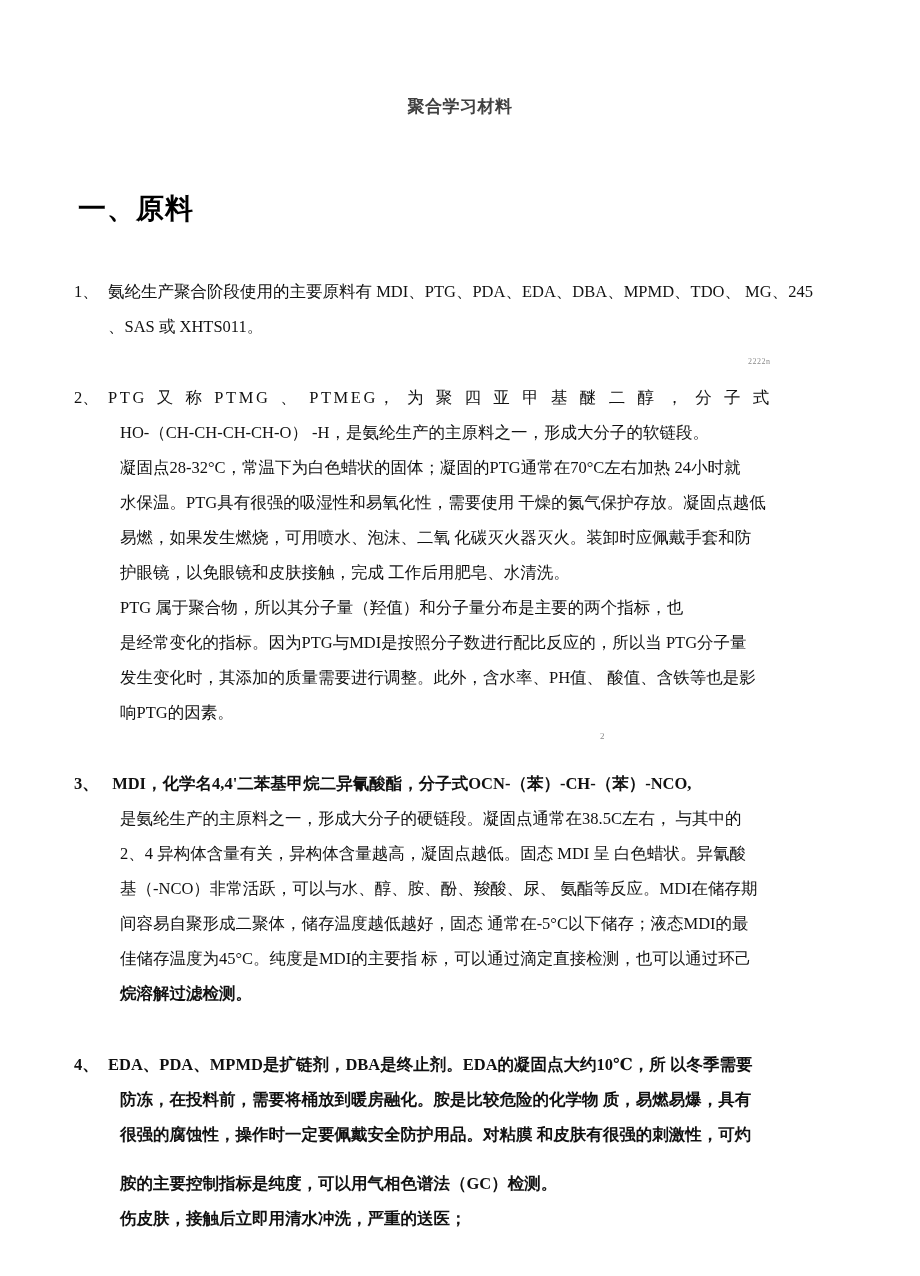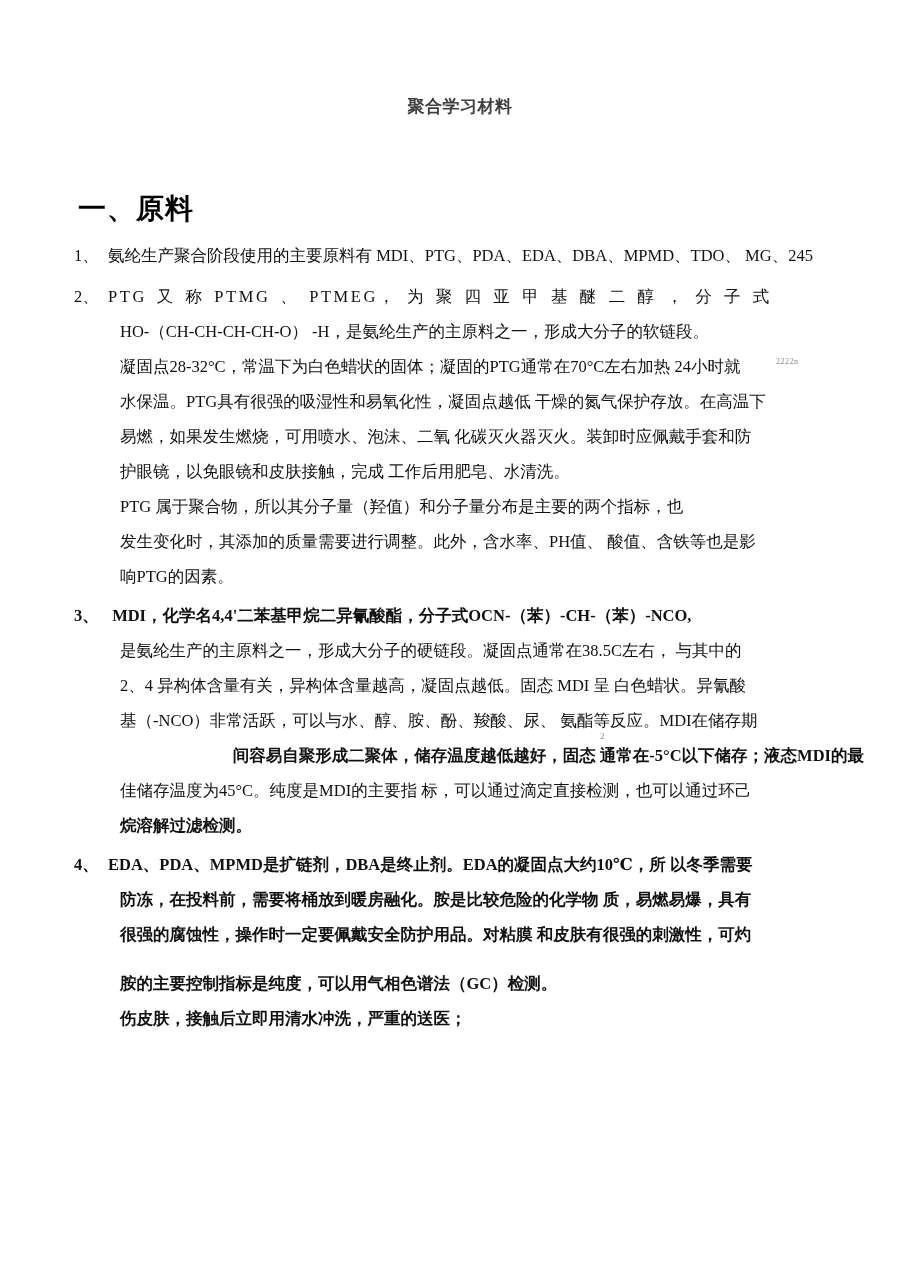--- a/index.html
+++ b/index.html
@@ -72,20 +72,21 @@
   .li-marker {
     position: absolute;
     left: 0;
     top: 0;
     width: 34px;
     text-align: left;
     white-space: nowrap;
   }
   .li-body {
     margin-left: 34px;
+    margin-top: 36px;
   }
 
   .ln {
     display: block;
     white-space: pre-wrap;
     word-break: break-all;
   }
 
   
   .ln.spread {
@@ -104,64 +105,66 @@
   }
 
   
   .subscript-artifact {
     position: absolute;
     font-size: 8px;
     color: #8a8a8a;
     letter-spacing: 0.5px;
     font-family: "Liberation Serif", serif;
   }
-  #sub-formula-ptg { top: 357px; left: 776px; }
+  #sub-formula-ptg { top: 357px; left: 748px; }
   #sub-formula-mdi { top: 731px; left: 600px; font-size: 9px; }
 </style>
 </head>
 <body>
 
 <div class="page">
 
   <div class="doc-title">聚合学习材料</div>
 
   <div class="section-heading">一、原料</div>
 
   <div class="body-block">
 
     <div class="list-item" style="margin-top:0px;">
       <span class="li-marker">1、</span>
       <div class="li-body">
         <span class="ln">氨纶生产聚合阶段使用的主要原料有 MDI、PTG、PDA、EDA、DBA、MPMD、TDO、 MG、245</span>
+        <span class="ln">、SAS 或 XHTS011。</span>
       </div>
     </div>
 
     <div class="list-item" style="margin-top:6px;">
       <span class="li-marker">2、</span>
       <div class="li-body">
         <span class="ln spread">PTG 又 称 PTMG 、 PTMEG， 为 聚 四 亚 甲 基 醚 二 醇 ， 分 子 式</span>
         <span class="ln sub-indent">HO-（CH-CH-CH-CH-O） -H，是氨纶生产的主原料之一，形成大分子的软链段。</span>
         <span class="ln sub-indent">凝固点28-32°C，常温下为白色蜡状的固体；凝固的PTG通常在70°C左右加热 24小时就</span>
-        <span class="ln sub-indent">水保温。PTG具有很强的吸湿性和易氧化性，凝固点越低 干燥的氮气保护存放。在高温下</span>
+        <span class="ln sub-indent">水保温。PTG具有很强的吸湿性和易氧化性，需要使用 干燥的氮气保护存放。凝固点越低</span>
         <span class="ln sub-indent">易燃，如果发生燃烧，可用喷水、泡沫、二氧 化碳灭火器灭火。装卸时应佩戴手套和防</span>
         <span class="ln sub-indent">护眼镜，以免眼镜和皮肤接触，完成 工作后用肥皂、水清洗。</span>
         <span class="ln sub-indent">PTG 属于聚合物，所以其分子量（羟值）和分子量分布是主要的两个指标，也</span>
+        <span class="ln sub-indent">是经常变化的指标。因为PTG与MDI是按照分子数进行配比反应的，所以当 PTG分子量</span>
         <span class="ln sub-indent">发生变化时，其添加的质量需要进行调整。此外，含水率、PH值、 酸值、含铁等也是影</span>
         <span class="ln sub-indent">响PTG的因素。</span>
       </div>
     </div>
 
     <div class="list-item heavy" style="margin-top:4px;">
       <span class="li-marker">3、</span>
       <div class="li-body">
         <span class="ln"> MDI，化学名4,4'二苯基甲烷二异氰酸酯，分子式OCN-（苯）-CH-（苯）-NCO,</span>
         <span class="ln sub-indent" style="font-weight:normal;">是氨纶生产的主原料之一，形成大分子的硬链段。凝固点通常在38.5C左右， 与其中的</span>
         <span class="ln sub-indent" style="font-weight:normal;">2、4 异构体含量有关，异构体含量越高，凝固点越低。固态 MDI 呈 白色蜡状。异氰酸</span>
         <span class="ln sub-indent" style="font-weight:normal;">基（-NCO）非常活跃，可以与水、醇、胺、酚、羧酸、尿、 氨酯等反应。MDI在储存期</span>
-        <span class="ln sub-indent" style="font-weight:bold;text-align:right;">间容易自聚形成二聚体，储存温度越低越好，固态 通常在-5°C以下储存；液态MDI的最</span>
+        <span class="ln sub-indent" style="font-weight:normal;">间容易自聚形成二聚体，储存温度越低越好，固态 通常在-5°C以下储存；液态MDI的最</span>
         <span class="ln sub-indent" style="font-weight:normal;">佳储存温度为45°C。纯度是MDI的主要指 标，可以通过滴定直接检测，也可以通过环己</span>
         <span class="ln sub-indent" style="font-weight:bold;">烷溶解过滤检测。</span>
       </div>
     </div>
 
     <div class="list-item heavy" style="margin-top:4px;">
       <span class="li-marker">4、</span>
       <div class="li-body">
         <span class="ln">EDA、PDA、MPMD是扩链剂，DBA是终止剂。EDA的凝固点大约10℃，所 以冬季需要</span>
         <span class="ln sub-indent">防冻，在投料前，需要将桶放到暖房融化。胺是比较危险的化学物 质，易燃易爆，具有</span>

